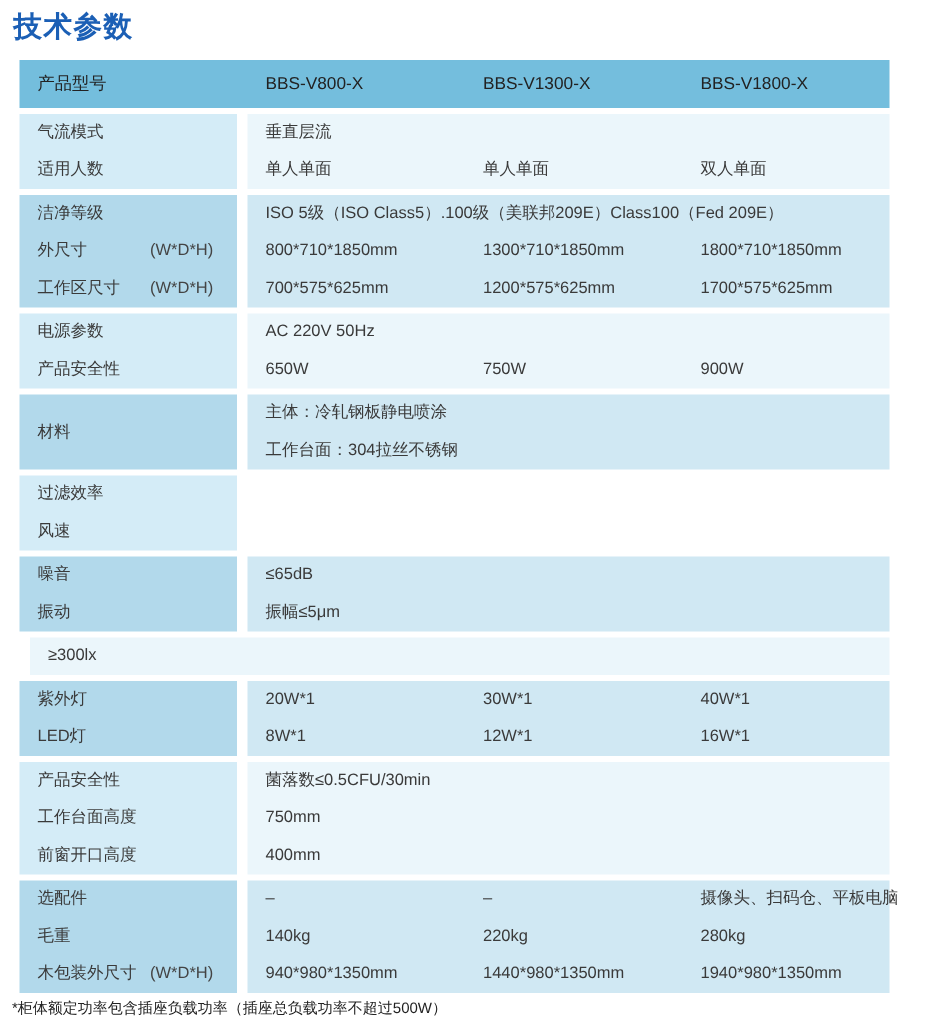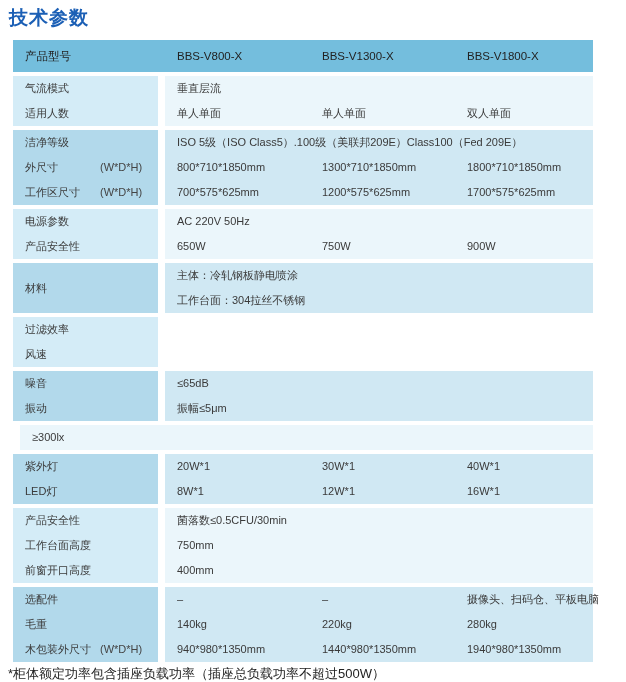--- a/index.html
+++ b/index.html
@@ -34,21 +34,21 @@
   .band.dark .band-values{background:var(--dark-value,#d0e8f3);}
   .cell{
     height:25px;line-height:25px;font-size:11px;
     position:relative;white-space:nowrap;color:#3a3a3a;
   }
   .label-cell{padding-left:12px;}
   .sublabel{position:absolute;left:87px;top:0;font-size:11px;color:#444;}
   .value-cell .v{position:absolute;top:0;}
   .value-cell .v0{left:12px;} .value-cell .v1{left:157px;} .value-cell .v2{left:302px;}
   .footnote{
-    position:absolute;left:8px;top:665px;font-size:13px;color:#222;white-space:nowrap;
+    position:absolute;left:8px;top:665px;font-size:10px;color:#222;white-space:nowrap;
   }
 </style>
 </head>
 <body>
 
 <div class="page-title">技术参数</div>
 
 <div class="spec-table">
   <div class="header-row">
     <span class="h-label">产品型号</span>

